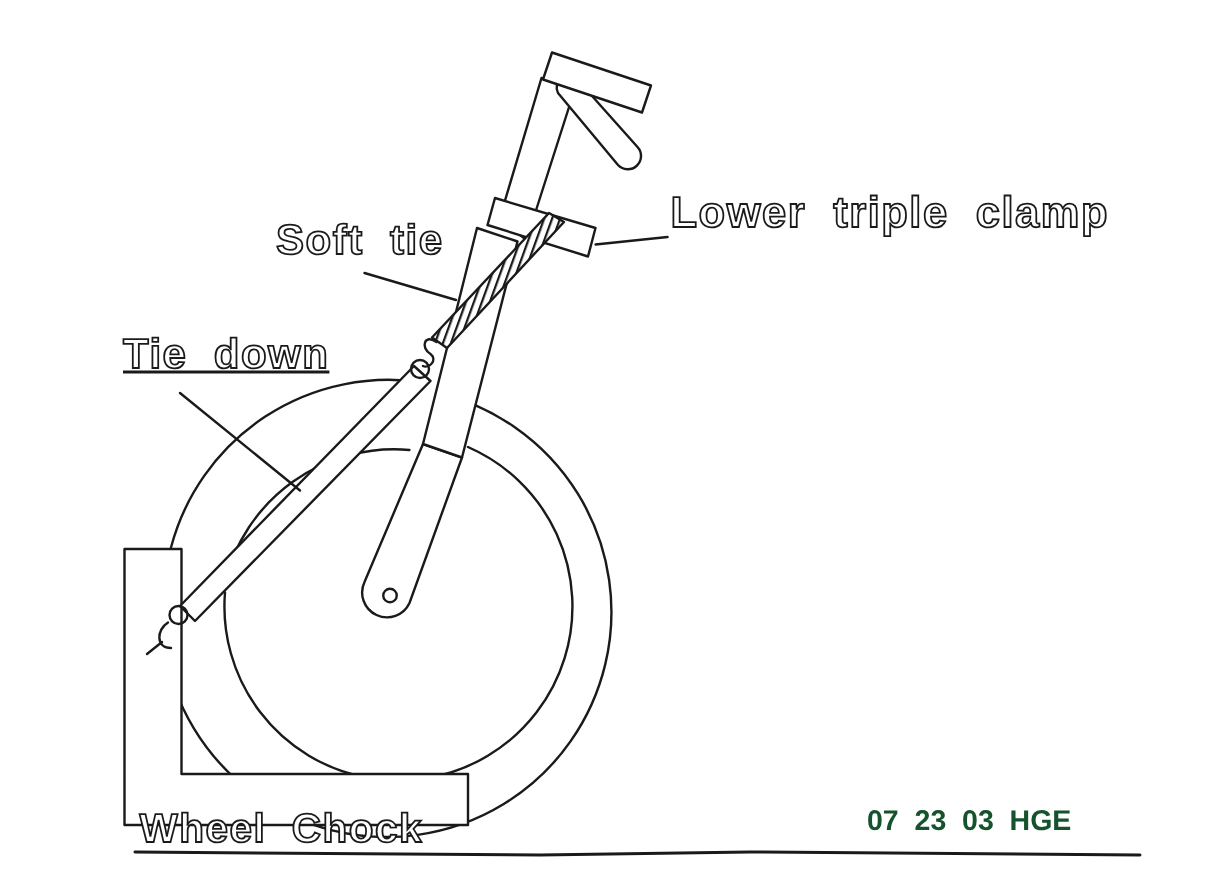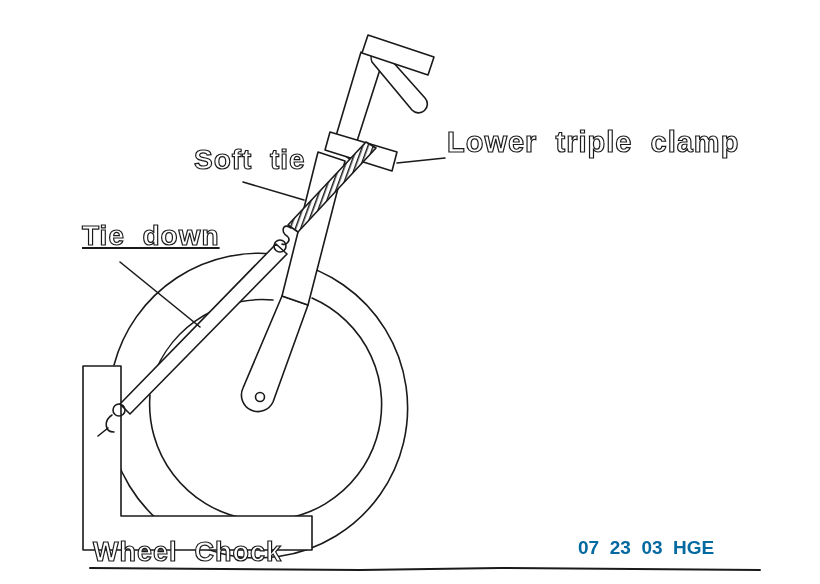--- a/index.html
+++ b/index.html
@@ -12,21 +12,21 @@
       color: #ffffff;
       -webkit-text-stroke: 1.2px #1a1a1a;
       letter-spacing: 1px;
       white-space: pre;
       line-height: 1;
     }
     .stamp {
       position: absolute;
       font-family: "Liberation Sans", "DejaVu Sans", sans-serif;
       font-weight: bold;
-      color: #0369a1;
+      color: #14532d;
       white-space: pre;
       line-height: 1;
       text-align: center;
     }
   </style>
 </head>
 <body>
 
 <svg class="canvas" viewBox="0 0 820 584" width="820" height="584" xmlns="http://www.w3.org/2000/svg">
   <defs>
@@ -69,19 +69,19 @@
     <circle cx="119" cy="410" r="6"></circle>
     <path d="M 112 415 C 104 420 104 432 114 432 M 108 428 L 98 436"></path>
     <line x1="120" y1="262" x2="200" y2="327"></line>
 
     <path stroke-width="2" d="M 90 568 L 360 570 L 500 568 L 760 570"></path>
   </g>
 </svg>
 
 <div class="label" style="left:447px; top:128px; font-size:29px;">Lower  triple  clamp</div>
 
-<div class="label" style="left:194px; top:146px; font-size:28px;">Soft  tie</div>
+<div class="label" style="left:184px; top:146px; font-size:28px;">Soft  tie</div>
 
 <div class="label" style="left:82px; top:222px; font-size:28px;text-decoration:underline;">Tie  down</div>
 
 <div class="label" style="left:93px; top:539px; font-size:27px;">Wheel  Chock</div>
 
 <div class="stamp" style="left:578px; top:538px; font-size:19px;">07  23  03  HGE</div>
 
 </body></html>

